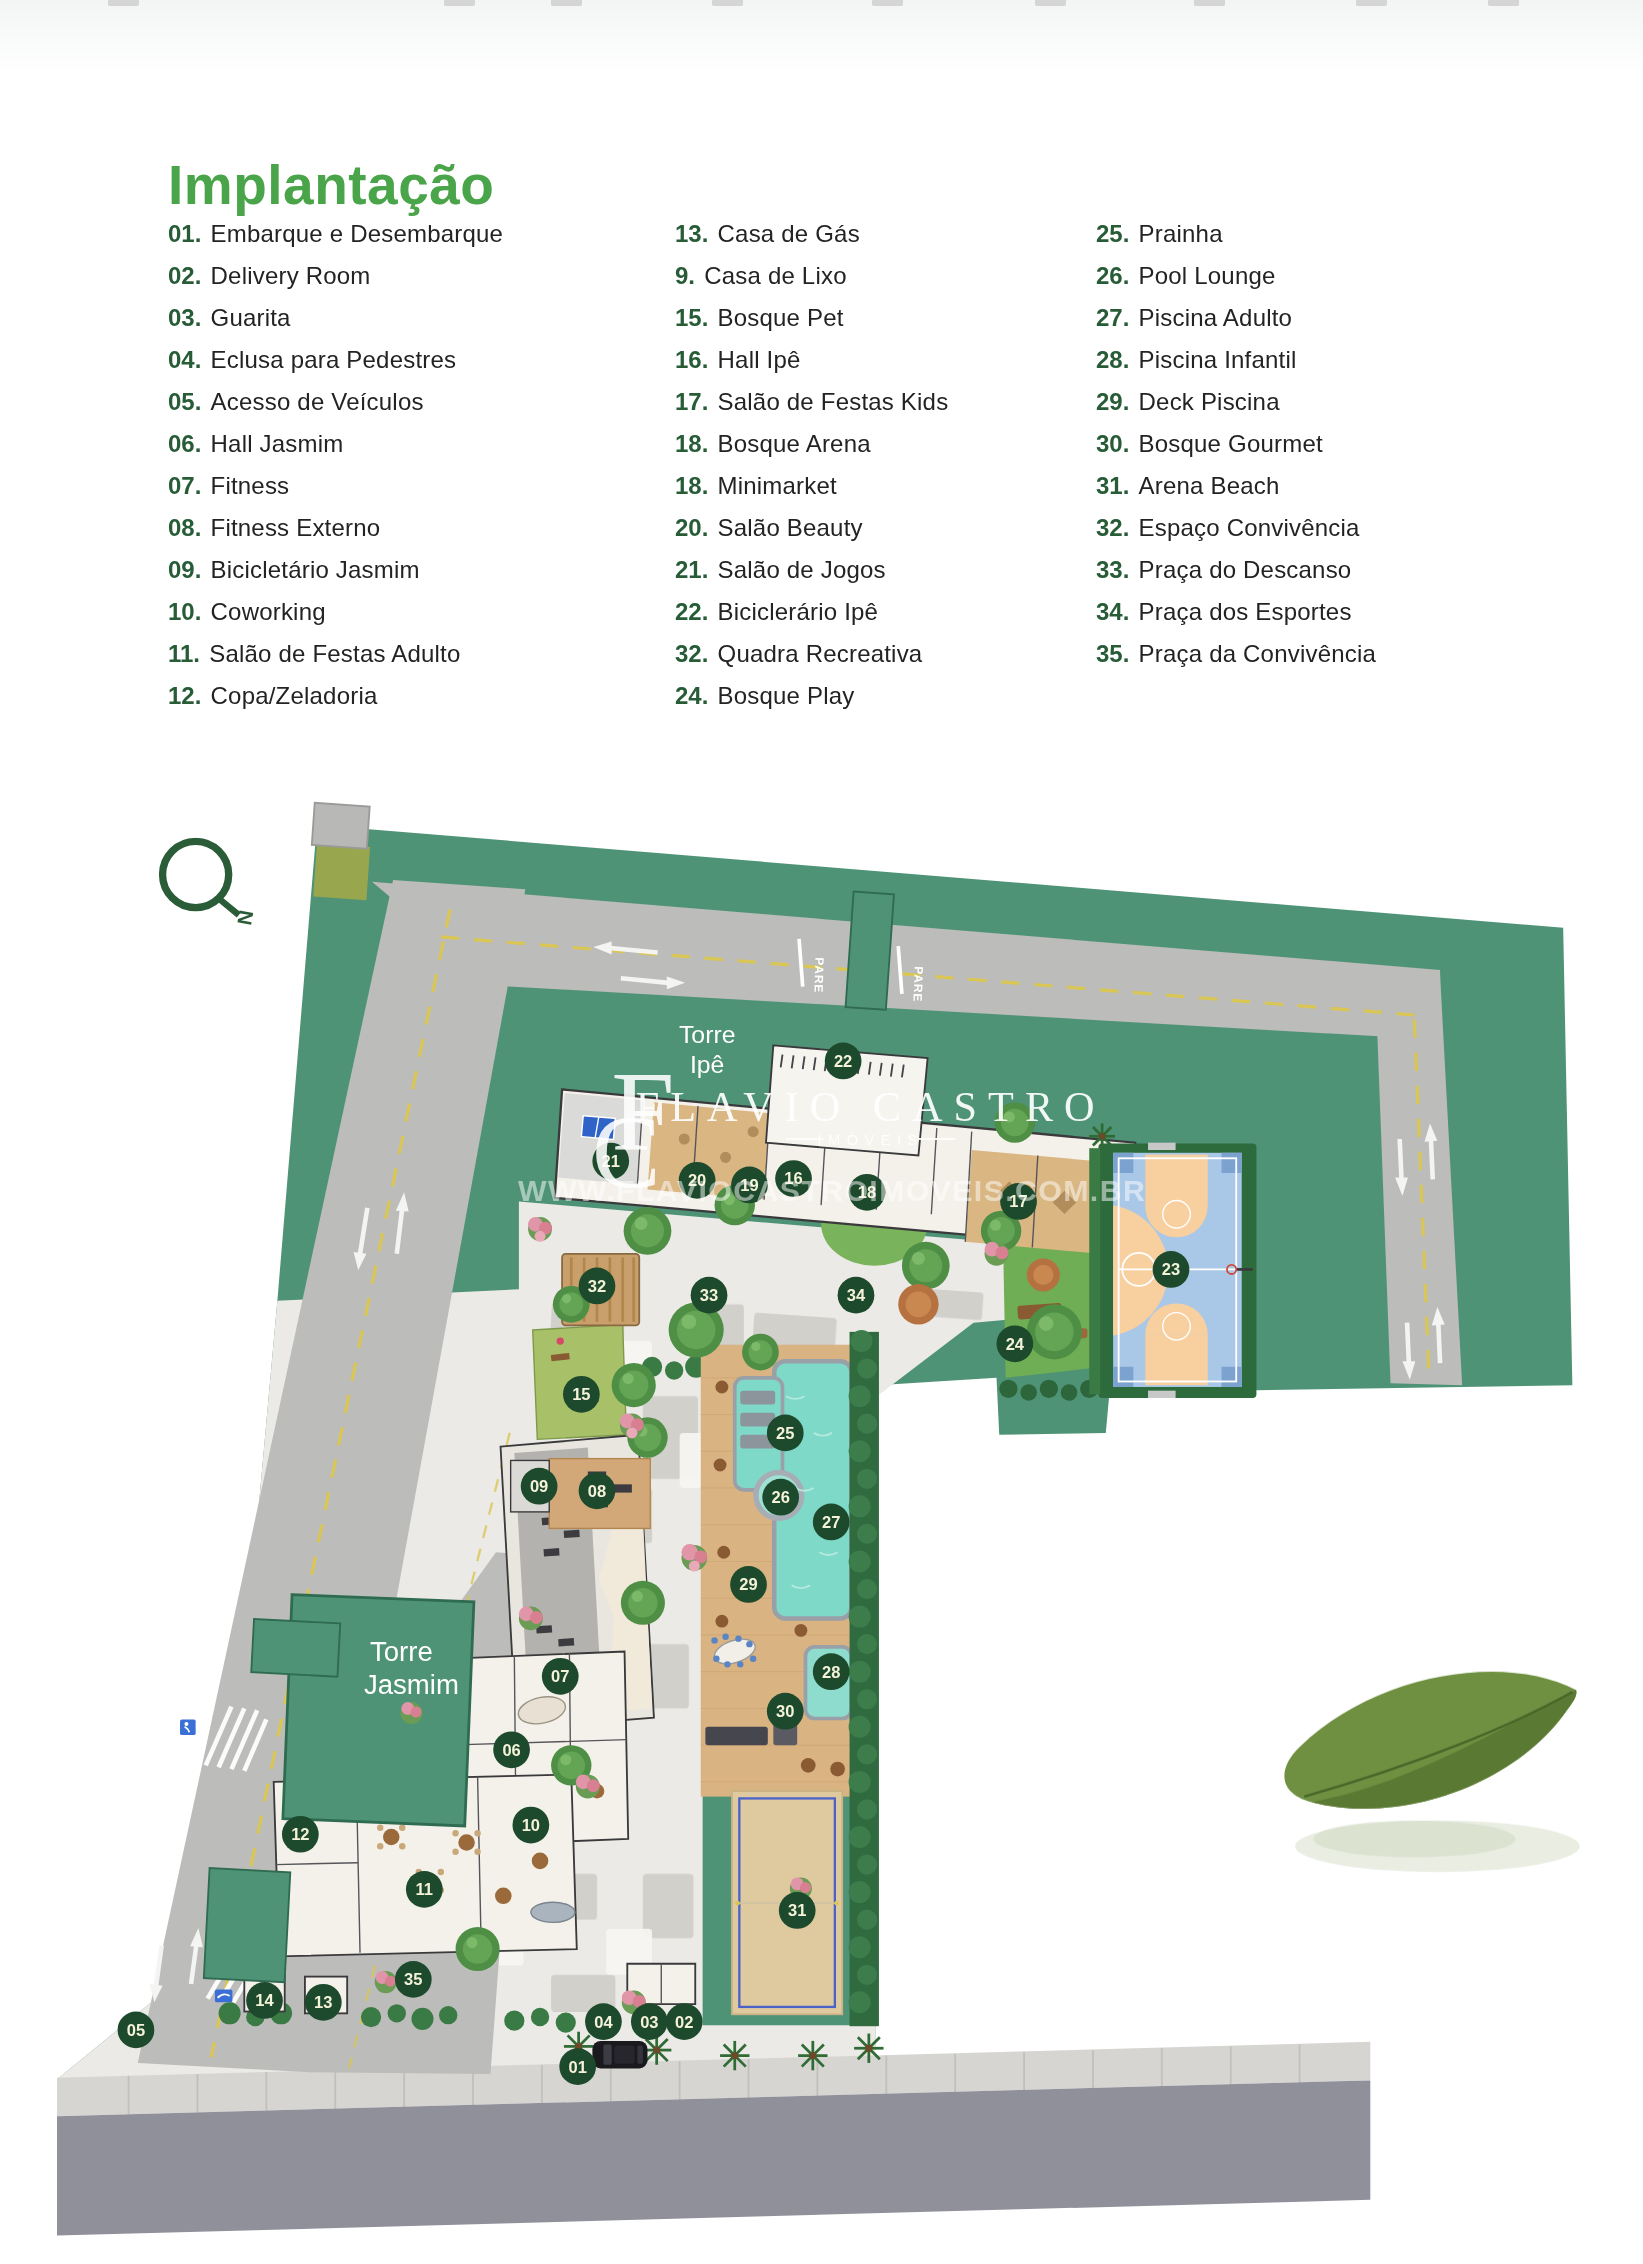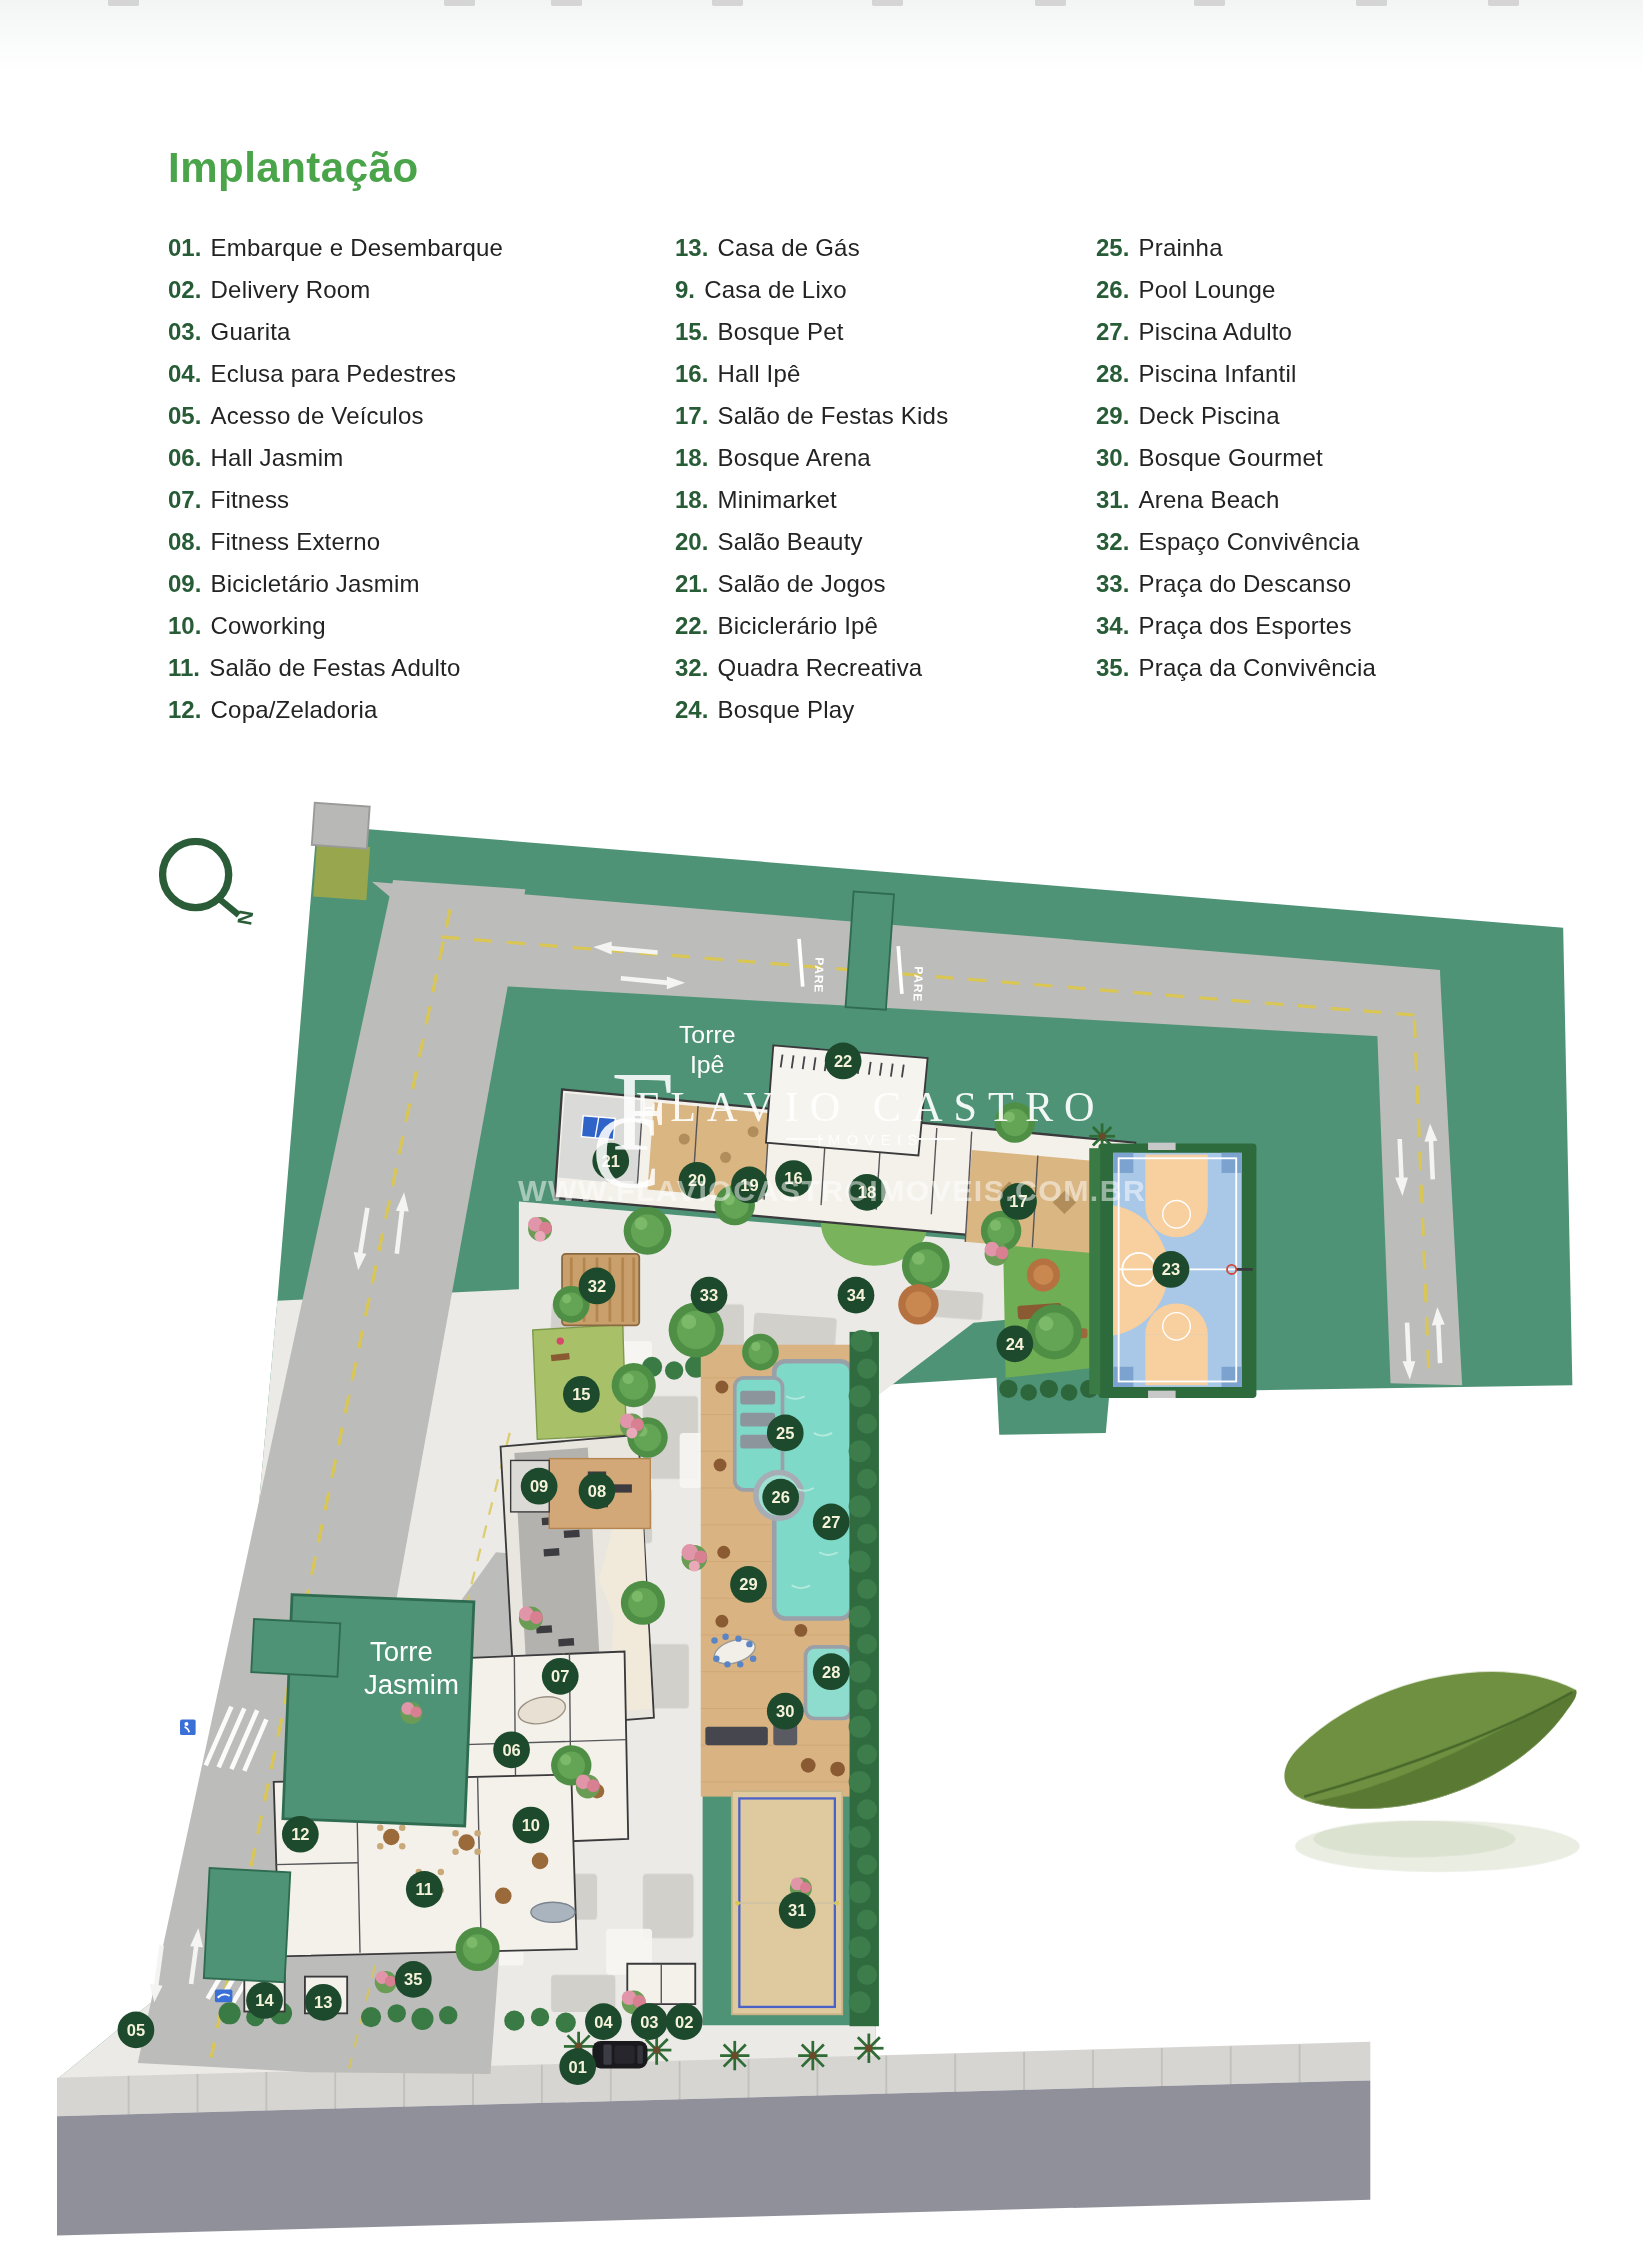--- a/index.html
+++ b/index.html
@@ -1,24 +1,24 @@
 <!DOCTYPE html>
 <html style="font-size:14.7px"><head>
 <meta charset="utf-8">
 <style>
   html,body{margin:0;padding:0;background:#fff;}
   body{width:1644px;height:2265px;position:relative;font-family:"Liberation Sans",sans-serif;overflow:hidden;}
   .top-fade{position:absolute;left:0;top:0;width:1644px;height:73px;background:linear-gradient(#f3f5f5,#ffffff);}
   .tab-sliver{position:absolute;top:0;height:6.4px;width:31px;background:#cfcfcf;opacity:.85;border-radius:0 0 1.8px 1.8px;}
-  .page-title{position:absolute;left:168px;top:116px;font-size:42px;font-weight:700;color:#4aa449;letter-spacing:0.5px;}
+  .page-title{position:absolute;left:168px;top:116px;font-size:55px;font-weight:700;color:#4aa449;letter-spacing:0.5px;}
   .legend-col{position:absolute;top:220px;display:flex;flex-direction:column;}
   .legend-col.c1{left:168px;}
   .legend-col.c2{left:675px;}
   .legend-col.c3{left:1096px;}
-  .legend-item{display:flex;align-items:flex-end;height:42px;font-size:24px;white-space:nowrap;}
+  .legend-item{display:flex;align-items:flex-start;height:42px;font-size:24px;white-space:nowrap;}
   .legend-item .num{font-weight:700;color:#275c37;margin-right:9.2px;}
   .legend-item .lab{color:#232323;font-weight:400;letter-spacing:0.2px;}
   #plan-svg{position:absolute;left:0;top:790px;}
   svg text{font-family:"Liberation Sans",sans-serif;}
   .serif{font-family:"Liberation Serif",serif;}
 </style>
 </head>
 <body>
 
 <div class="top-fade"></div>

